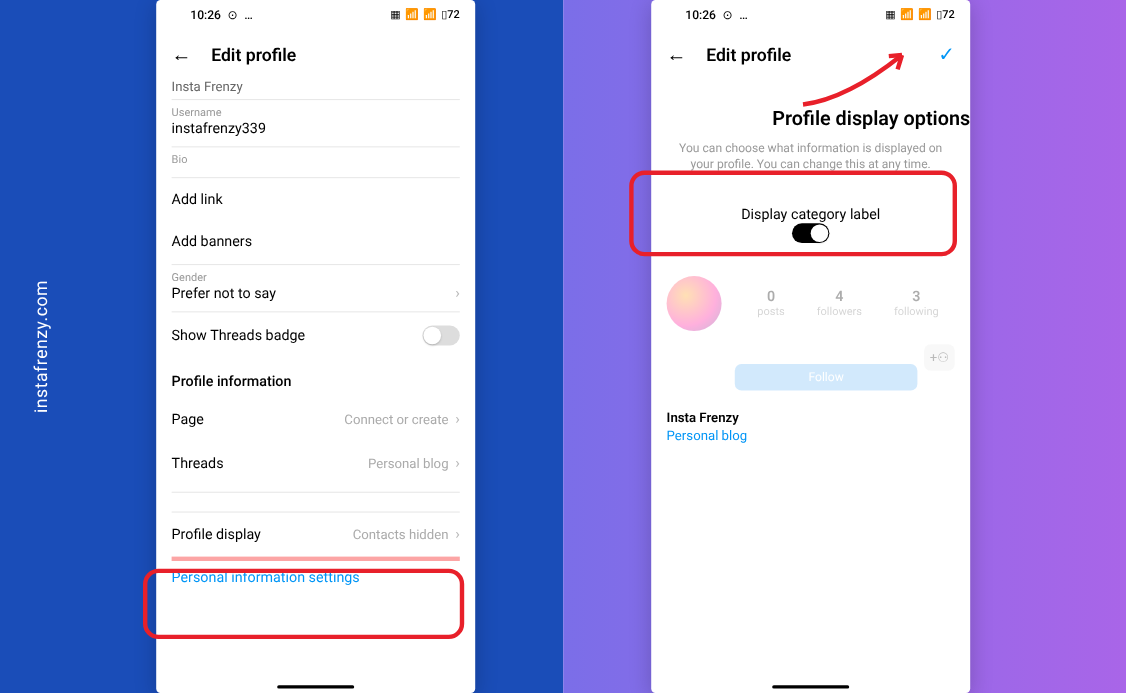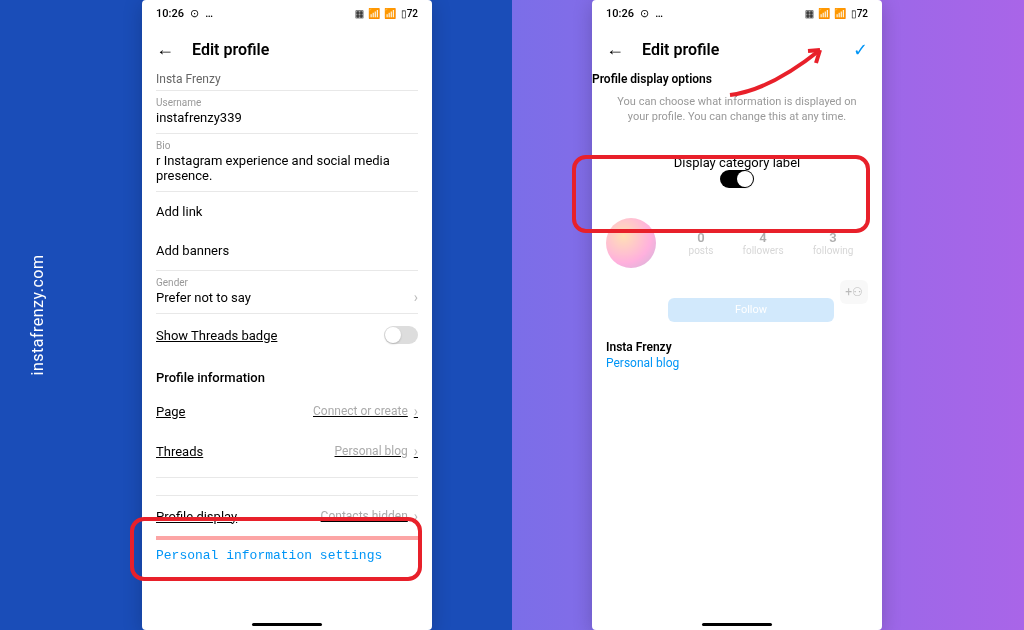--- a/index.html
+++ b/index.html
@@ -4,49 +4,49 @@
 <style>
 * { margin: 0; padding: 0; box-sizing: border-box; font-family: -apple-system, BlinkMacSystemFont, 'Segoe UI', Roboto, Helvetica, Arial, sans-serif; }
 body { width: 1024px; height: 630px; overflow: hidden; position: relative; }
 .bg { position: absolute; inset: 0; display: flex; }
 .bg-left { width: 50%; background: #1a4db8; }
 .bg-right { width: 50%; background: linear-gradient(90deg, #7b6ee8 0%, #a965e8 100%); }
 .watermark { position: absolute; left: 28px; top: 50%; transform: translateY(-50%) rotate(180deg); writing-mode: vertical-rl; color: #fff; font-size: 16px; letter-spacing: 0.5px; }
 .phones { position: absolute; inset: 0; display: flex; align-items: flex-start; justify-content: center; gap: 160px; padding-top: 0; }
 .phone { width: 290px; height: 630px; background: #fff; border-radius: 4px; overflow: hidden; box-shadow: 0 4px 20px rgba(0,0,0,0.2); position: relative; }
 .statusbar { height: 26px; display: flex; align-items: center; justify-content: space-between; padding: 0 14px; font-size: 11px; font-weight: 500; color: #000; }
-.statusbar .sb-left { display: flex; align-items: center; gap: 6px; }
+.statusbar .sb-left { display: flex; align-items: center; gap: 6px; margin-left: 17px; }
 .statusbar .sb-right { display: flex; align-items: center; gap: 4px; font-size: 10px; }
 .header { height: 46px; display: flex; align-items: center; padding: 0 14px; gap: 18px; }
 .header .back { font-size: 18px; }
 .header .title { font-size: 16px; font-weight: 600; }
 .header .check { margin-left: auto; color: #0095f6; font-size: 18px; }
 .content { padding: 0 14px; font-size: 13px; color: #000; }
 .field { border-bottom: 1px solid #e8e8e8; padding: 6px 0 8px; }
 .field .flabel { font-size: 10px; color: #999; margin-bottom: 2px; }
 .field .fval { font-size: 13px; color: #000; }
 .field .fplace { color: #aaa; }
 .row-link { padding: 12px 0; font-size: 13px; border-bottom: none; }
-.row { display: flex; align-items: center; justify-content: space-between; padding: 12px 0; font-size: 13px; text-decoration: underline; }
+.row { display: flex; align-items: center; justify-content: space-between; padding: 12px 0; font-size: 13px; }
 .row .rlabel { color: #000; }
 .row .rval { color: #aaa; font-size: 12px; display: flex; align-items: center; gap: 6px; }
 .chev { color: #bbb; font-size: 14px; }
 .section-title { font-size: 13px; font-weight: 500; padding: 14px 0 6px; }
 .toggle { width: 34px; height: 18px; background: #ddd; border-radius: 10px; position: relative; }
 .toggle::after { content: ''; position: absolute; top: 1px; left: 1px; width: 16px; height: 16px; background: #fff; border-radius: 50%; box-shadow: 0 1px 2px rgba(0,0,0,0.2); }
 .toggle.on { background: #000; }
 .toggle.on::after { left: auto; right: 1px; }
-.link-blue { color: #0095f6; font-size: 13px; padding: 8px 0 12px; font-family: Liberation Mono, monospace; }
+.link-blue { color: #0095f6; font-size: 13px; padding: 8px 0 12px; }
 .home-ind { position: absolute; bottom: 4px; left: 50%; transform: translateX(-50%); width: 70px; height: 3px; background: #000; border-radius: 2px; }
 .highlight-box { position: absolute; border: 4px solid #e8202a; border-radius: 14px; pointer-events: none; }
 .hb1 { left: 130px; top: 517px; width: 292px; height: 64px; }
 .hb2 { left: 572px; top: 155px; width: 298px; height: 78px; }
 .arrow-svg { position: absolute; left: 720px; top: 35px; width: 120px; height: 70px; pointer-events: none; }
 
-.p2-htitle { text-align: left; font-size: 12px; font-weight: 600; }
+.p2-htitle { text-align: right; font-size: 18px; font-weight: 600; margin-top: 26px; }
 .p2-sub { text-align: center; font-size: 11px; color: #999; padding: 8px 20px 14px; line-height: 1.4; }
 .p2-toggle-row { display: flex; align-items: center; justify-content: space-between; padding: 16px 14px; font-size: 13px; flex-direction: column; }
 .preview { margin: 14px 14px 0; opacity: 0.4; }
 .preview .prow { display: flex; align-items: center; gap: 18px; }
 .preview .avatar { width: 50px; height: 50px; border-radius: 50%; background: radial-gradient(circle at 35% 35%, #ffb347, #ff3cac 60%, #784ba0); }
 .preview .stats { flex: 1; display: flex; justify-content: space-around; font-size: 11px; }
 .preview .stat { text-align: center; }
 .preview .stat .num { font-weight: 600; font-size: 13px; color: #333; }
 .preview .stat .lbl { color: #999; font-size: 10px; }
 .preview .btnrow { display: flex; gap: 6px; margin-top: 12px; margin-left: 62px; }
@@ -88,21 +88,20 @@
       <span class="title">Edit profile</span>
     </div>
     <div class="content">
       <div class="truncated-name" style="border-bottom:1px solid #e8e8e8;">Insta Frenzy</div>
       <div class="field">
         <div class="flabel">Username</div>
         <div class="fval">instafrenzy339</div>
       </div>
       <div class="field">
         <div class="flabel">Bio</div>
-        <div class="fval">r Instagram experience and social media presence.</div>
       </div>
       <div class="row-link">Add link</div>
       <div class="row-link" style="border-bottom:1px solid #e8e8e8;">Add banners</div>
       <div class="field" style="display:flex;align-items:flex-end;justify-content:space-between;">
         <div>
           <div class="flabel">Gender</div>
           <div class="fval">Prefer not to say</div>
         </div>
         <span class="chev">›</span>
       </div>

